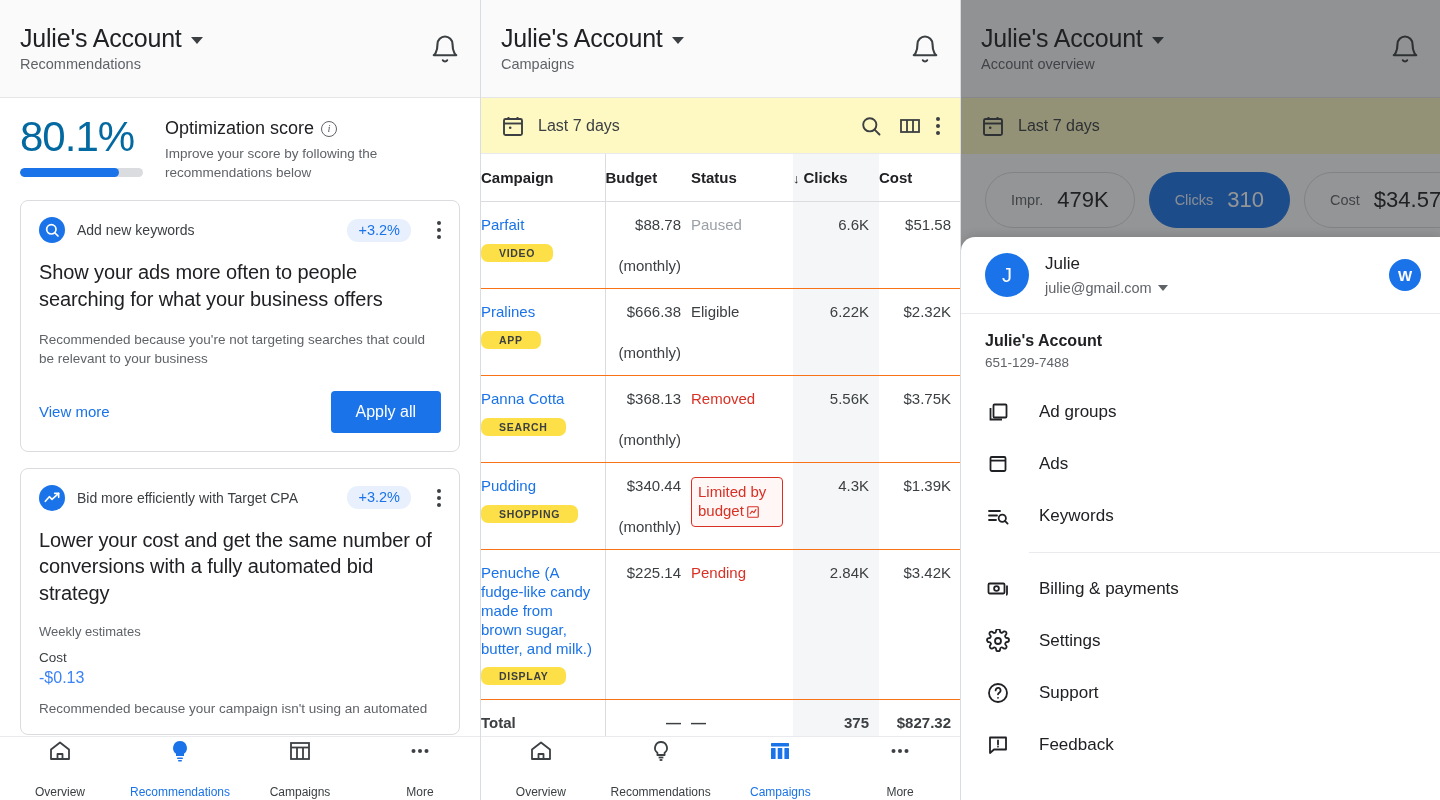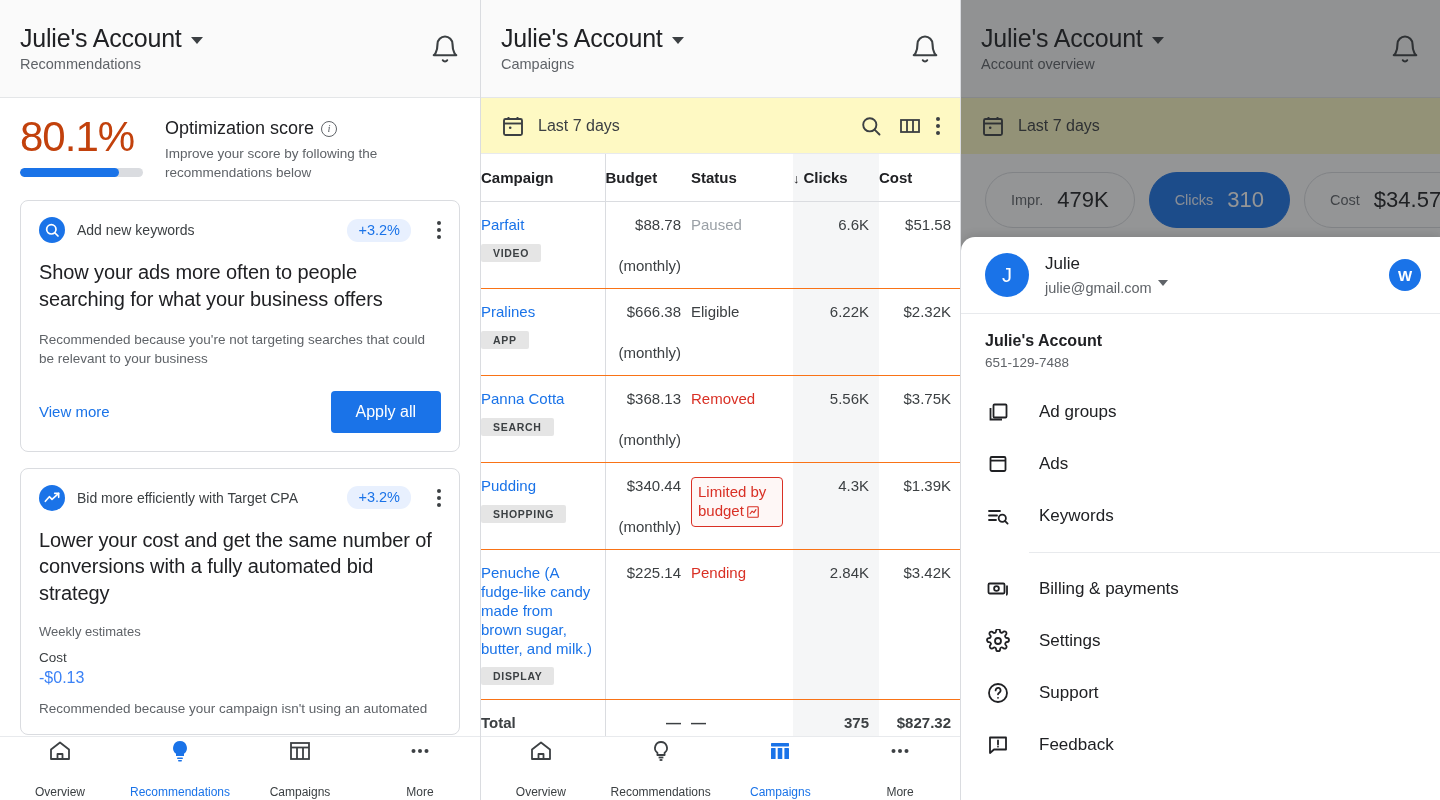--- a/index.html
+++ b/index.html
@@ -31,21 +31,21 @@
     border-right: 6px solid transparent; border-top: 7px solid #3c4043;
     margin-top: 4px;
   }
   .appbar-sub { font-size: 14.5px; color: #5f6368; margin-top: 4px; }
   .bell { width: 30px; height: 30px; color: #3c4043; flex: 0 0 auto; }
   .bell svg { width: 100%; height: 100%; display: block; }
 
   
   .score-wrap { display: flex; padding: 16px 20px 4px 20px; gap: 22px; }
   .score-left { width: 123px; flex: 0 0 123px; padding-top: 2px;}
-  .score-pct { font-size: 42px; color: #c2410c; line-height: 1; letter-spacing: -1px; }
+  .score-pct { font-size: 42px; color: #0369a1; line-height: 1; letter-spacing: -1px; }
   .score-bar { margin-top: 10px; height: 9px; border-radius: 5px; background: #dadce0; overflow: hidden; }
   .score-bar span { display: block; height: 100%; background: #1a73e8; border-radius: 5px; }
   .score-right { padding-top: 4px; }
   .score-title { font-size: 18px; color: #202124; display: flex; align-items: center; gap: 7px; }
   .info-i {
     width: 16px; height: 16px; border: 1.4px solid #5f6368; border-radius: 50%;
     font-size: 11px; line-height: 13px; text-align: center; color: #5f6368;
     font-family: "Liberation Serif", serif; font-style: italic;
   }
   .score-desc { font-size: 13.5px; color: #5f6368; line-height: 1.42; margin-top: 5px; max-width: 300px;}
@@ -122,22 +122,22 @@
   .sortarrow { font-size: 13px; margin-right: 4px; }
   table.camp tbody td {
     font-size: 15px; color: #3c4043; vertical-align: top;
     padding: 14px 10px 14px 0; border-bottom: 1px solid #f97316;
   }
   td.td-name { padding-left: 20px; border-right: 1px solid #dadce0; }
   td.num { text-align: right; }
   td.hl { background: #f5f6f7; }
   .camp-link { color: #1a73e8; line-height: 1.26; display:block; cursor:pointer;}
   .chip {
-    display: inline-block; margin-top: 9px; background: #e5e5e5; color: #3c4043;
-    font-size: 10.5px; letter-spacing: 0.7px; padding: 3px 12px; border-radius: 2px; font-weight: bold;
+    display: inline-block; margin-top: 9px; background: #fde047; color: #3c4043;
+    font-size: 10.5px; letter-spacing: 0.7px; padding: 3px 18px; border-radius: 7px; font-weight: bold;
   }
   .budget-main { display:block; }
   .budget-sub { display:block;margin-top:24px; }
   .st-paused { color: #9aa0a6; }
   .st-eligible { color: #3c4043; }
   .st-removed { color: #d93025; }
   .st-pending { color: #d93025; }
   .limited {
     display: inline-block; border: 1px solid #d93025; color: #d93025;
     border-radius: 4px; padding: 5px 6px; line-height: 1.25; background: #fef7f6;
@@ -167,21 +167,21 @@
     background: #fff; border-top-left-radius: 14px; z-index: 4; overflow: hidden;
     box-shadow: 0 -2px 10px rgba(0,0,0,0.12);
   }
   .acct-head { display:flex; align-items:center; padding: 16px 20px 16px 24px; gap: 16px; border-bottom: 1px solid #e8eaed;}
   .avatar {
     width: 44px; height: 44px; border-radius: 50%; background: #1a73e8; color: #fff;
     display:flex; align-items:center; justify-content:center; font-size: 20px; flex: 0 0 44px;
   }
   .acct-texts { flex: 1 1 auto; }
   .acct-name { font-size: 17px; color: #202124; }
-  .acct-email { font-size: 14.5px; color: #5f6368; margin-top: 6px; display:flex; align-items:flex-start; gap:6px;}
+  .acct-email { font-size: 14.5px; color: #5f6368; margin-top: 6px; display:flex; align-items:center; gap:6px;}
   .chev { width:0;height:0;border-left:5px solid transparent;border-right:5px solid transparent;border-top:6px solid #5f6368; }
   .avatar-w { width: 32px; height: 32px; border-radius: 50%; background: #1a73e8; color:#fff;
     display:flex;align-items:center;justify-content:center;font-size:15px;flex:0 0 32px;font-weight:bold;}
 
   .acct-meta { padding: 18px 24px 6px 24px; }
   .acct-meta .ttl { font-size: 16px; color: #202124; font-weight: bold; }
   .acct-meta .cid { font-size: 13.5px; color: #5f6368; margin-top: 5px; }
 
   .menu { padding-top: 10px; }
   .menuitem { display:flex; align-items:center; gap: 28px; padding: 14px 24px; cursor:pointer; }

